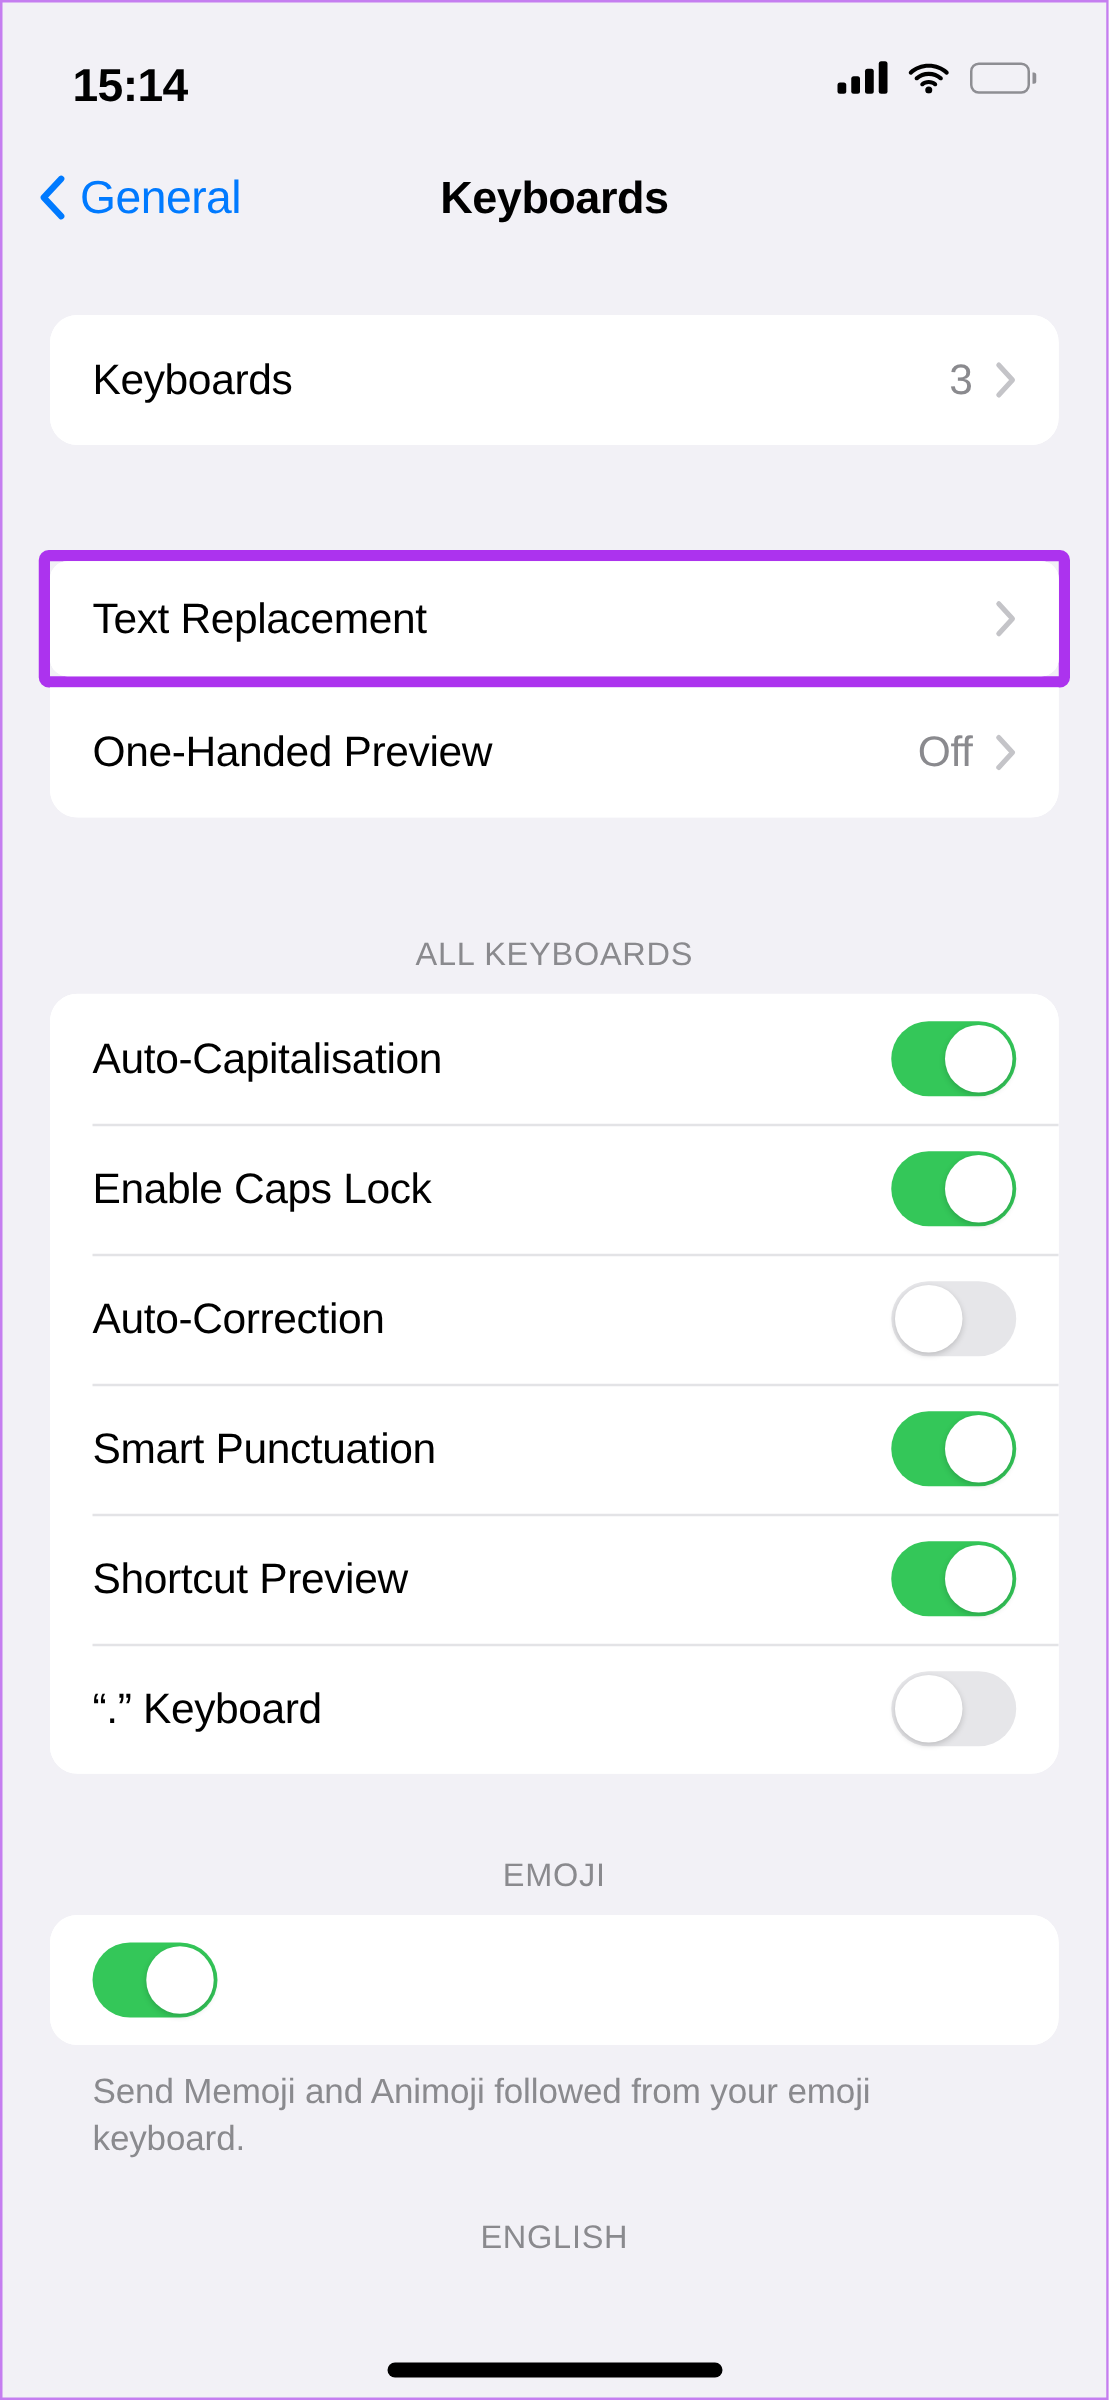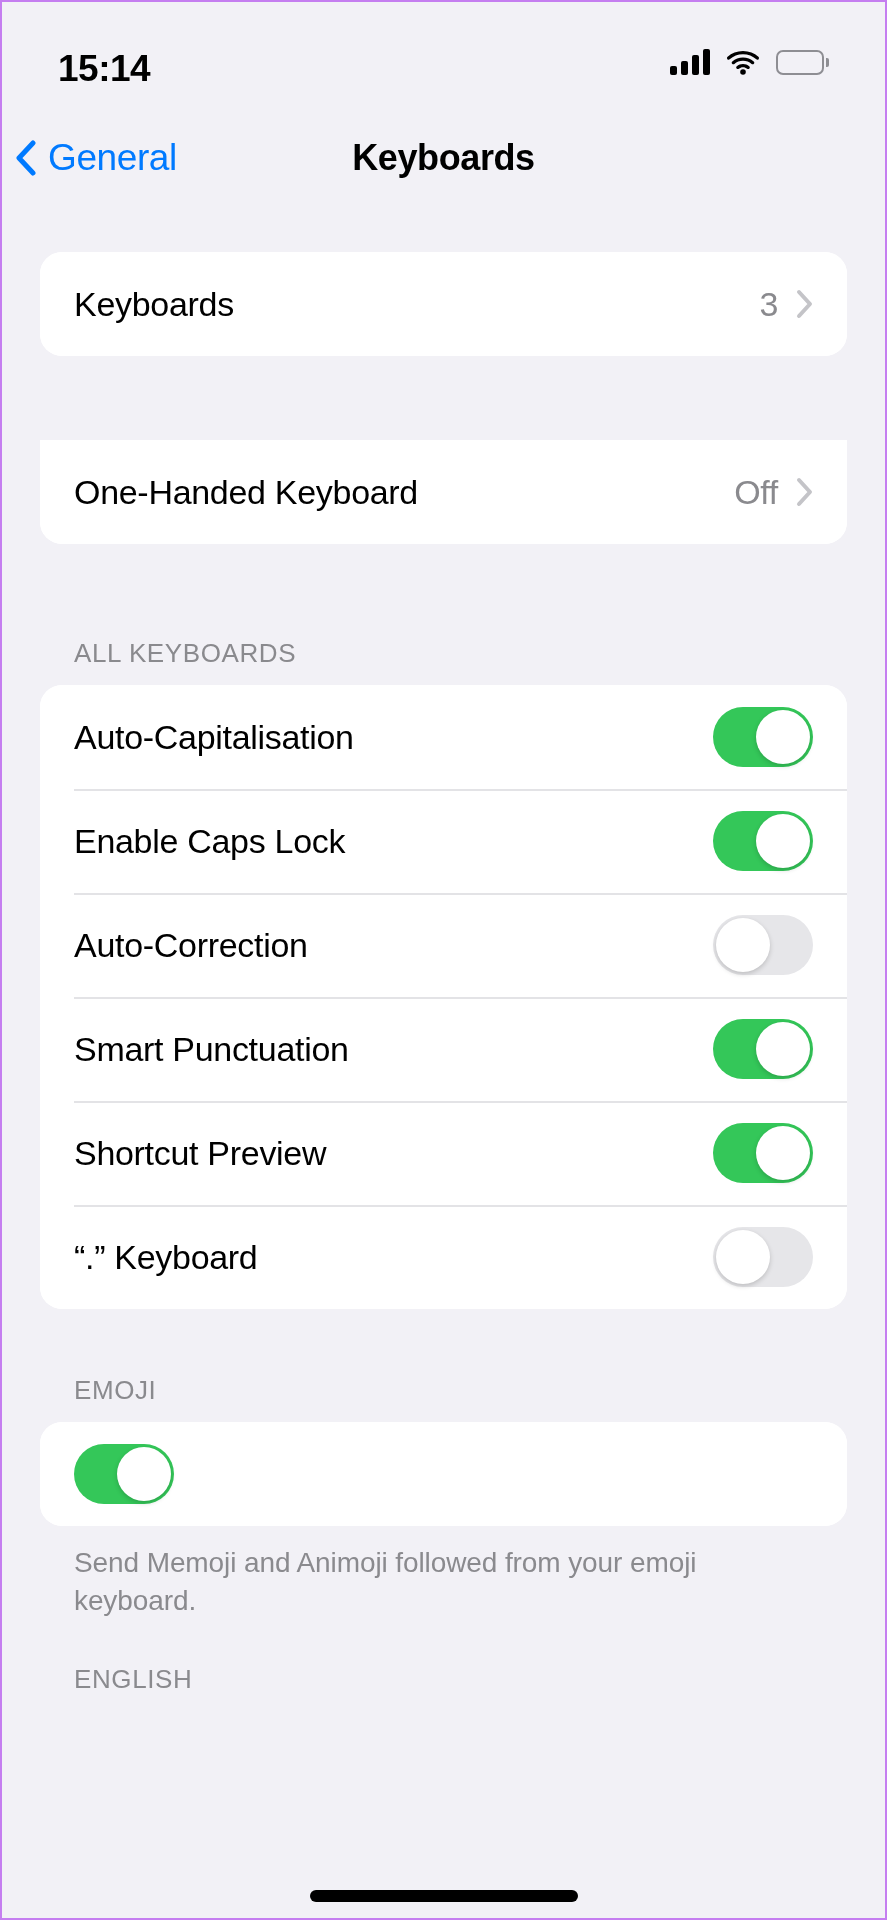--- a/index.html
+++ b/index.html
@@ -88,21 +88,21 @@
     border-radius: 0 2px 2px 0;
     margin-left: 2px;
   }
 
   
   .nav-bar {
     position: relative;
     height: 92px;
     display: flex;
     align-items: center;
-    padding: 0 12px;
+    padding: 0 28px;
   }
   .back-btn {
     display: flex;
     align-items: center;
     gap: 12px;
     cursor: pointer;
     z-index: 2;
   }
   .chevron-left {
     width: 22px; height: 36px;
@@ -178,20 +178,21 @@
   }
   .highlight-box .row { min-height: 92px; }
 
   .group-gap-lg { height: 84px; }
 
   .section-header {
     font-size: 26px;
     color: #8a8a8e;
     letter-spacing: 0.6px;
     padding: 0 34px 16px 34px;
+    text-align: center;
   }
 
   .footer-note {
     font-size: 28px;
     line-height: 1.35;
     color: #8a8a8e;
     padding: 18px 34px 0 34px;
     letter-spacing: -0.1px;
   }
 
@@ -282,24 +283,36 @@
         <span>
           <svg class="chevron-right" viewBox="0 0 17 30">
             <path d="M3 3l11 12L3 27" stroke="#c4c4c8" stroke-width="4" fill="none" stroke-linecap="round" stroke-linejoin="round"></path>
           </svg>
         </span>
       </div>
     </div>
 
     <div class="group-gap-lg"></div>
 
+    <div class="highlight-box">
+      <div class="card-inner card" style="border-radius:14px">
+        <div class="row">
+          <span class="row-label">Text Replacement</span>
+          <span>
+            <svg class="chevron-right" viewBox="0 0 17 30">
+              <path d="M3 3l11 12L3 27" stroke="#c4c4c8" stroke-width="4" fill="none" stroke-linecap="round" stroke-linejoin="round"></path>
+            </svg>
+          </span>
+        </div>
+      </div>
+    </div>
 
     <div class="card" style="border-radius:0 0 22px 22px">
       <div class="row">
-        <span class="row-label">One-Handed Keyboard</span>
+        <span class="row-label">One-Handed Preview</span>
         <span class="row-value">Off</span>
         <span>
           <svg class="chevron-right" viewBox="0 0 17 30">
             <path d="M3 3l11 12L3 27" stroke="#c4c4c8" stroke-width="4" fill="none" stroke-linecap="round" stroke-linejoin="round"></path>
           </svg>
         </span>
       </div>
     </div>
 
     <div style="height:94px"></div>

